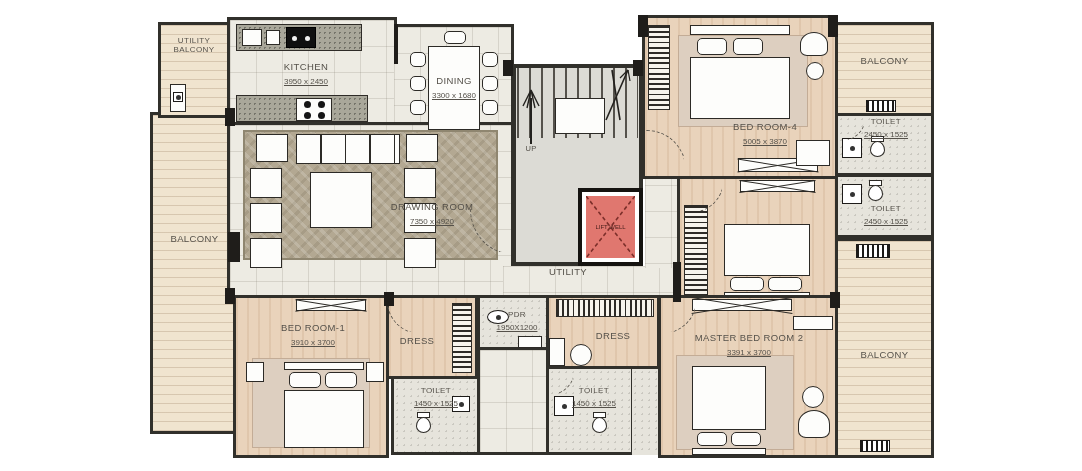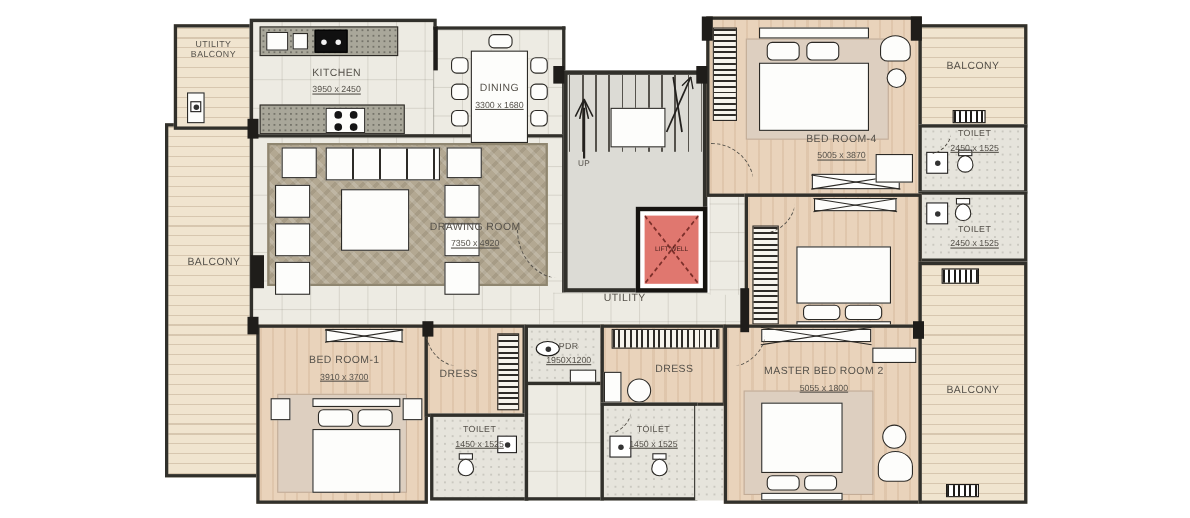--- a/index.html
+++ b/index.html
@@ -319,21 +319,21 @@
   <div class="furn" style="left:793px; top:316px; width:40px; height:14px;"></div>
   <div class="carpet2" style="left:676px; top:355px; width:118px; height:95px;"></div>
   <div class="furn" style="left:692px; top:366px; width:74px; height:64px;"></div>
   <div class="furn soft" style="left:697px; top:432px; width:30px; height:14px;"></div>
   <div class="furn soft" style="left:731px; top:432px; width:30px; height:14px;"></div>
   <div class="furn" style="left:692px; top:448px; width:74px; height:7px;"></div>
   <div class="furn round" style="left:802px; top:386px; width:22px; height:22px;"></div>
   <div class="furn chairback" style="left:798px; top:410px; width:32px; height:28px;"></div>
   <div class="tag" style="left:675px; top:333px; width:148px;">
     <span class="lbl">MASTER BED ROOM 2</span>
-    <span class="dim">5055 x 1800</span>
+    <span class="dim">3391 x 3700</span>
   </div>
   <div class="arc c-tl" style="left:661px; top:298px; width:34px; height:34px;"></div>
 
   <div class="room balc" style="left:835px; top:238px; width:99px; height:220px;"></div>
   <div class="bars" style="left:856px; top:244px; width:34px; height:14px;"></div>
   <div class="bars" style="left:860px; top:440px; width:30px; height:12px;"></div>
   <div class="tag" style="left:835px; top:350px; width:99px;">
     <span class="lbl">BALCONY</span>
   </div>
 

